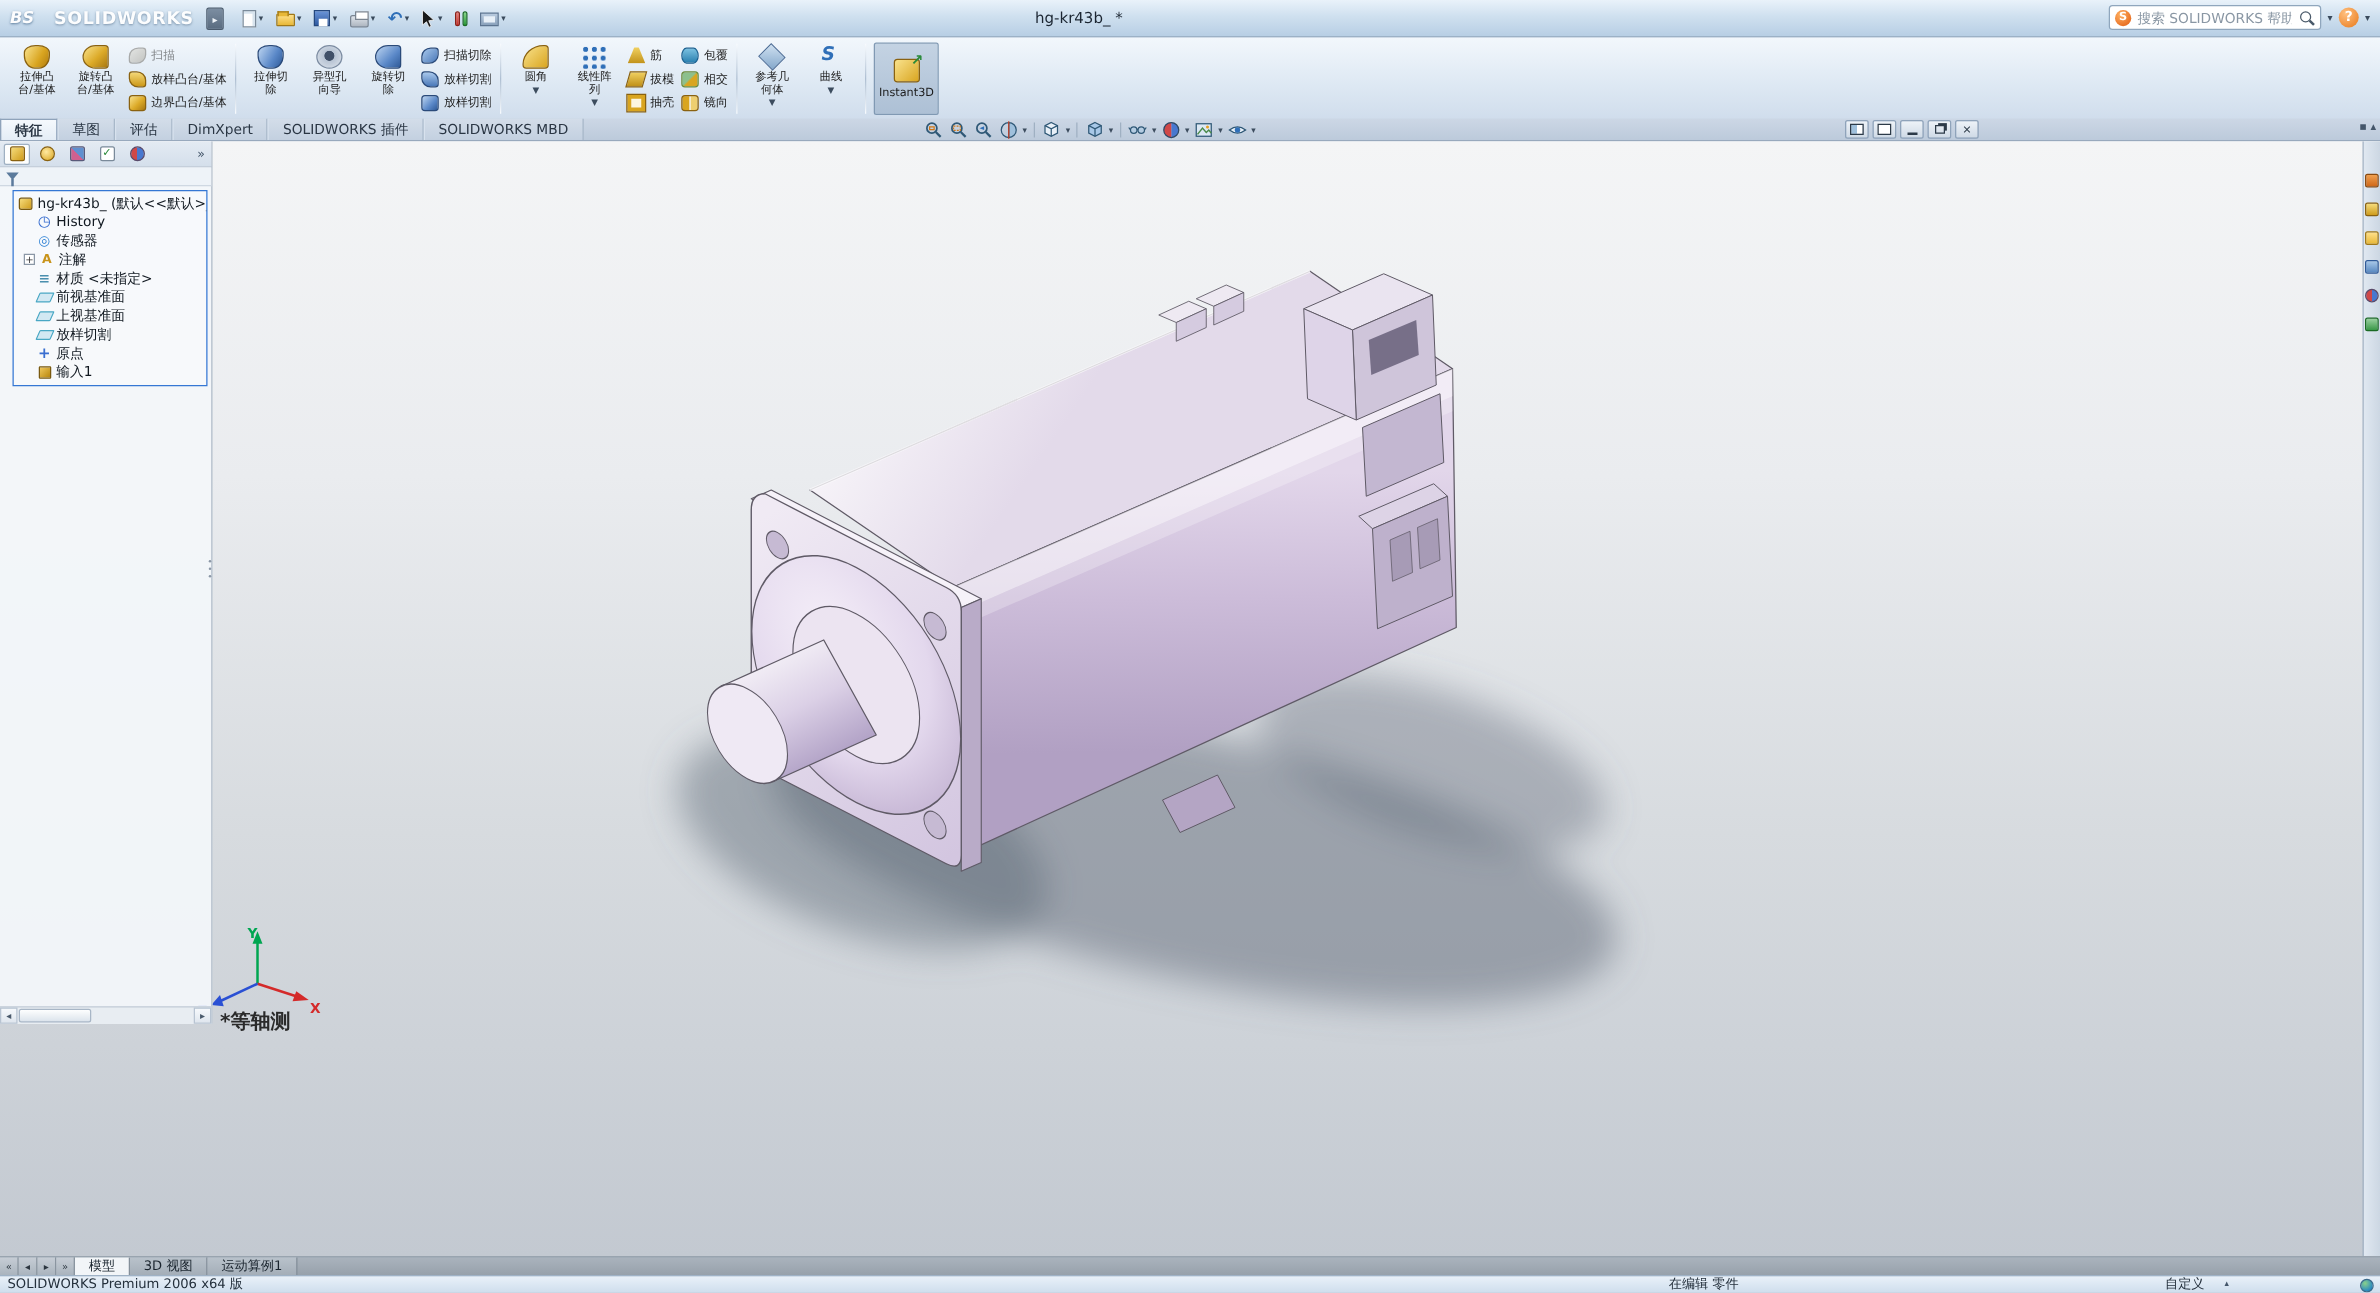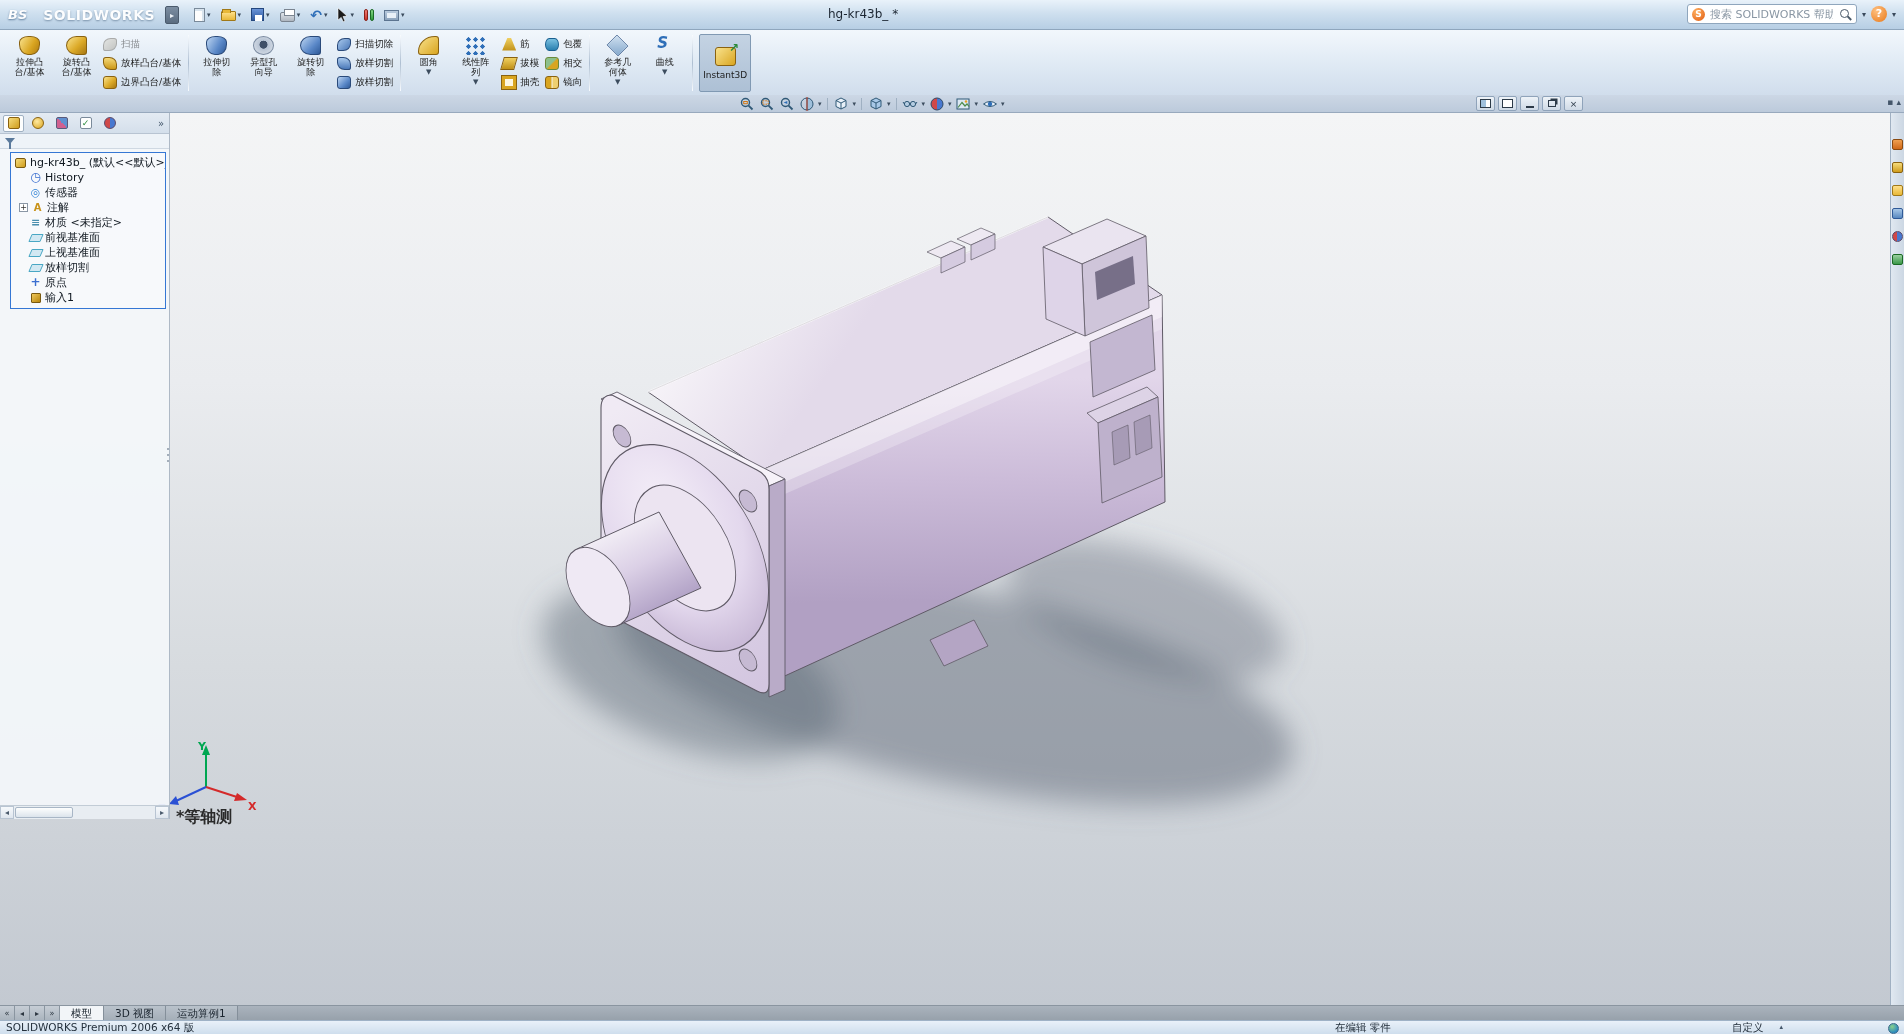--- a/index.html
+++ b/index.html
@@ -320,20 +320,28 @@
       <span class="rcaret">▼</span>
     </button>
     <div class="rsep"></div>
     <button class="instant3d">
       <span class="ric i-i3d"></span>
       <span class="rlab">Instant3D</span>
     </button>
   </div>
 
   <div class="tabrow">
+    <div class="ctabs">
+      <span class="ctab active">特征</span>
+      <span class="ctab">草图</span>
+      <span class="ctab">评估</span>
+      <span class="ctab">DimXpert</span>
+      <span class="ctab">SOLIDWORKS 插件</span>
+      <span class="ctab">SOLIDWORKS MBD</span>
+    </div>
 
     <div class="hud">
       <span class="hbtn">
         <svg viewBox="0 0 16 16" width="16" height="16">
             <circle cx="6.5" cy="6.5" r="4" fill="none" stroke="#2f5876" stroke-width="1.4"></circle>
             <line x1="9.6" y1="9.6" x2="13.5" y2="13.5" stroke="#2f5876" stroke-width="1.8"></line>
             <rect x="4.7" y="5.5" width="3.6" height="2.2" fill="none" stroke="#d07818" stroke-width="1"></rect>
           </svg>
       </span>
       <span class="hbtn">

